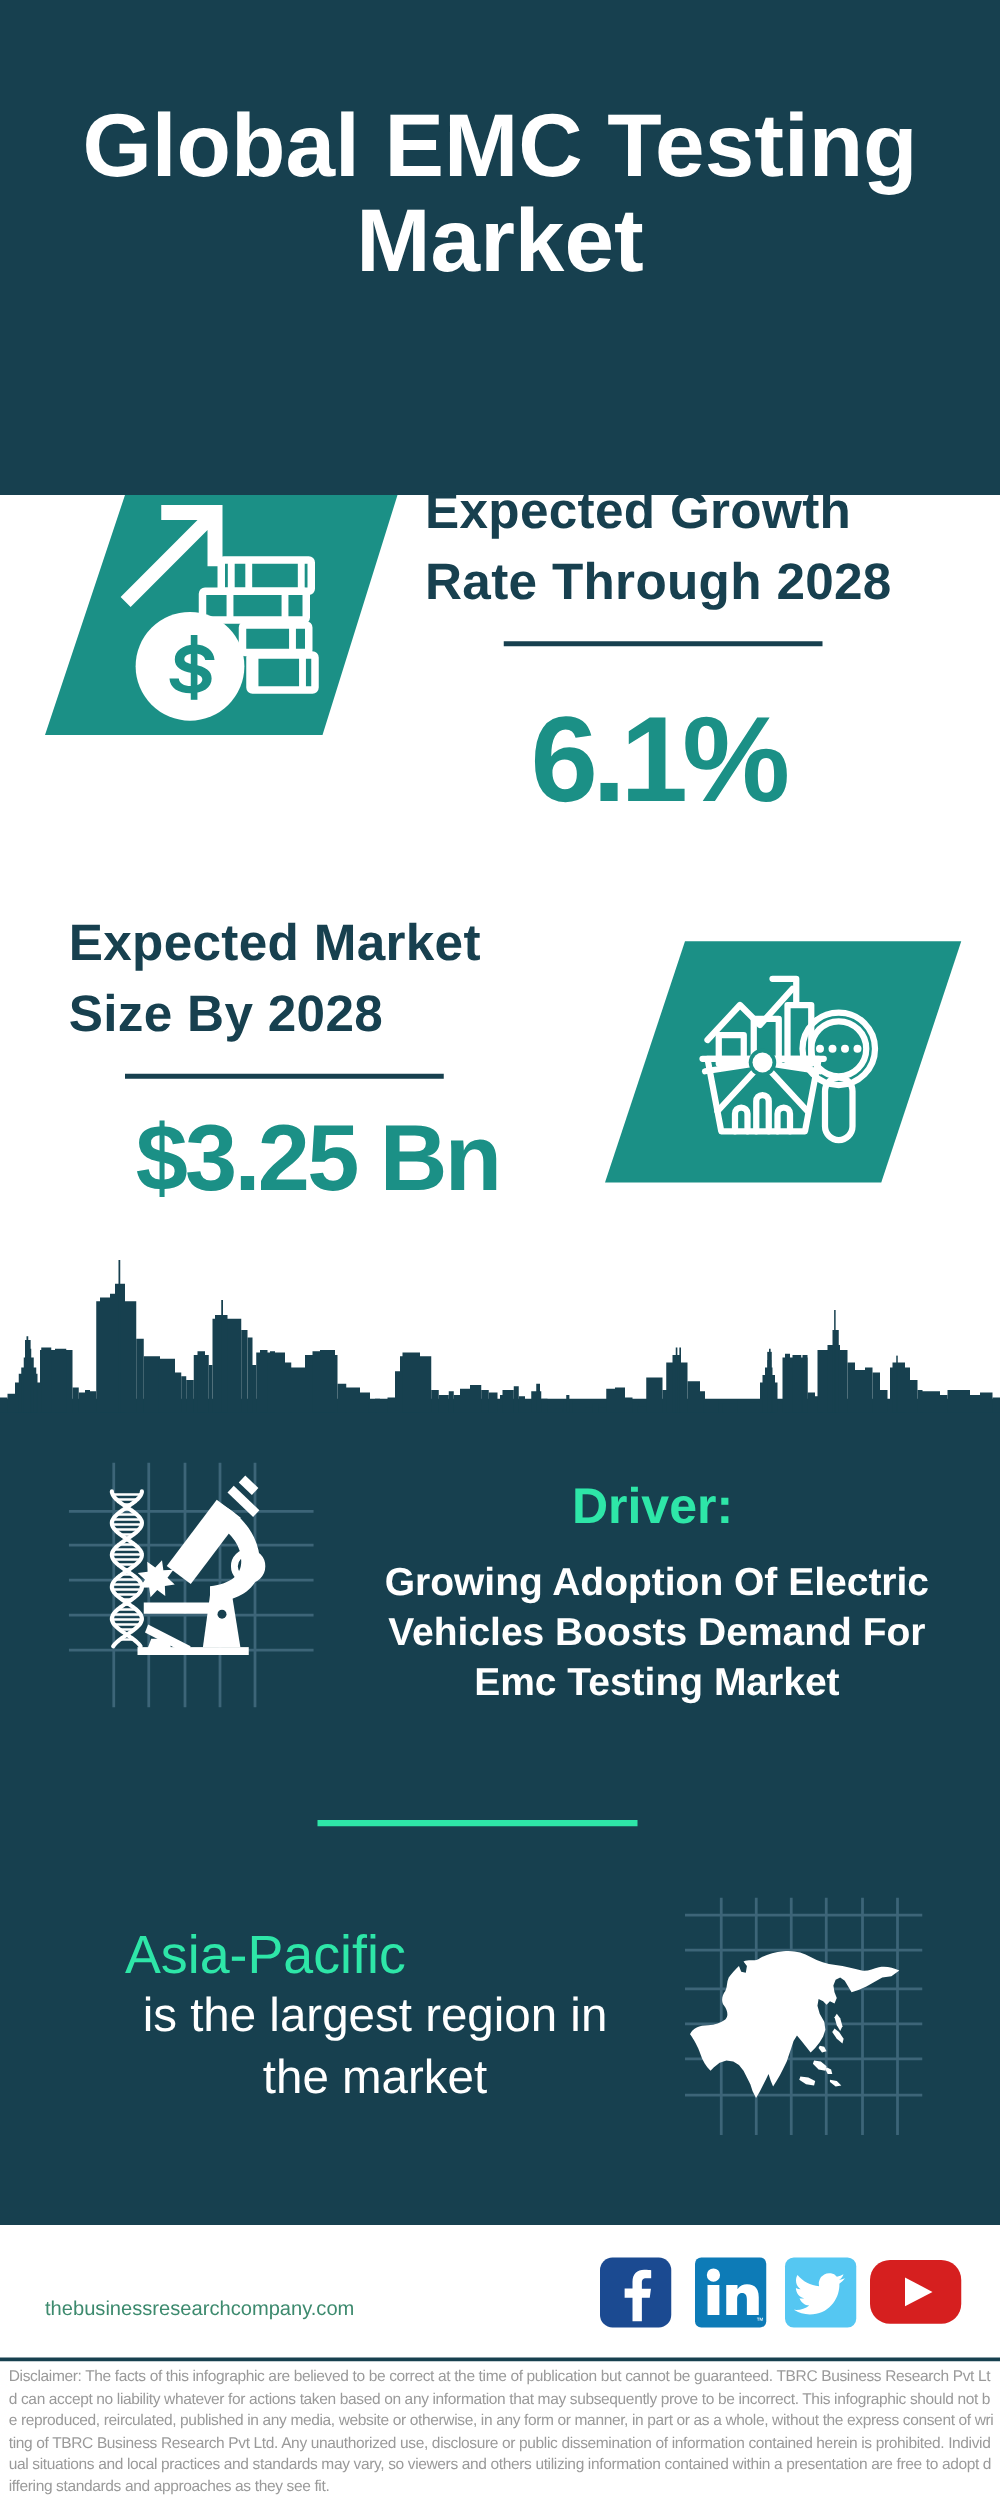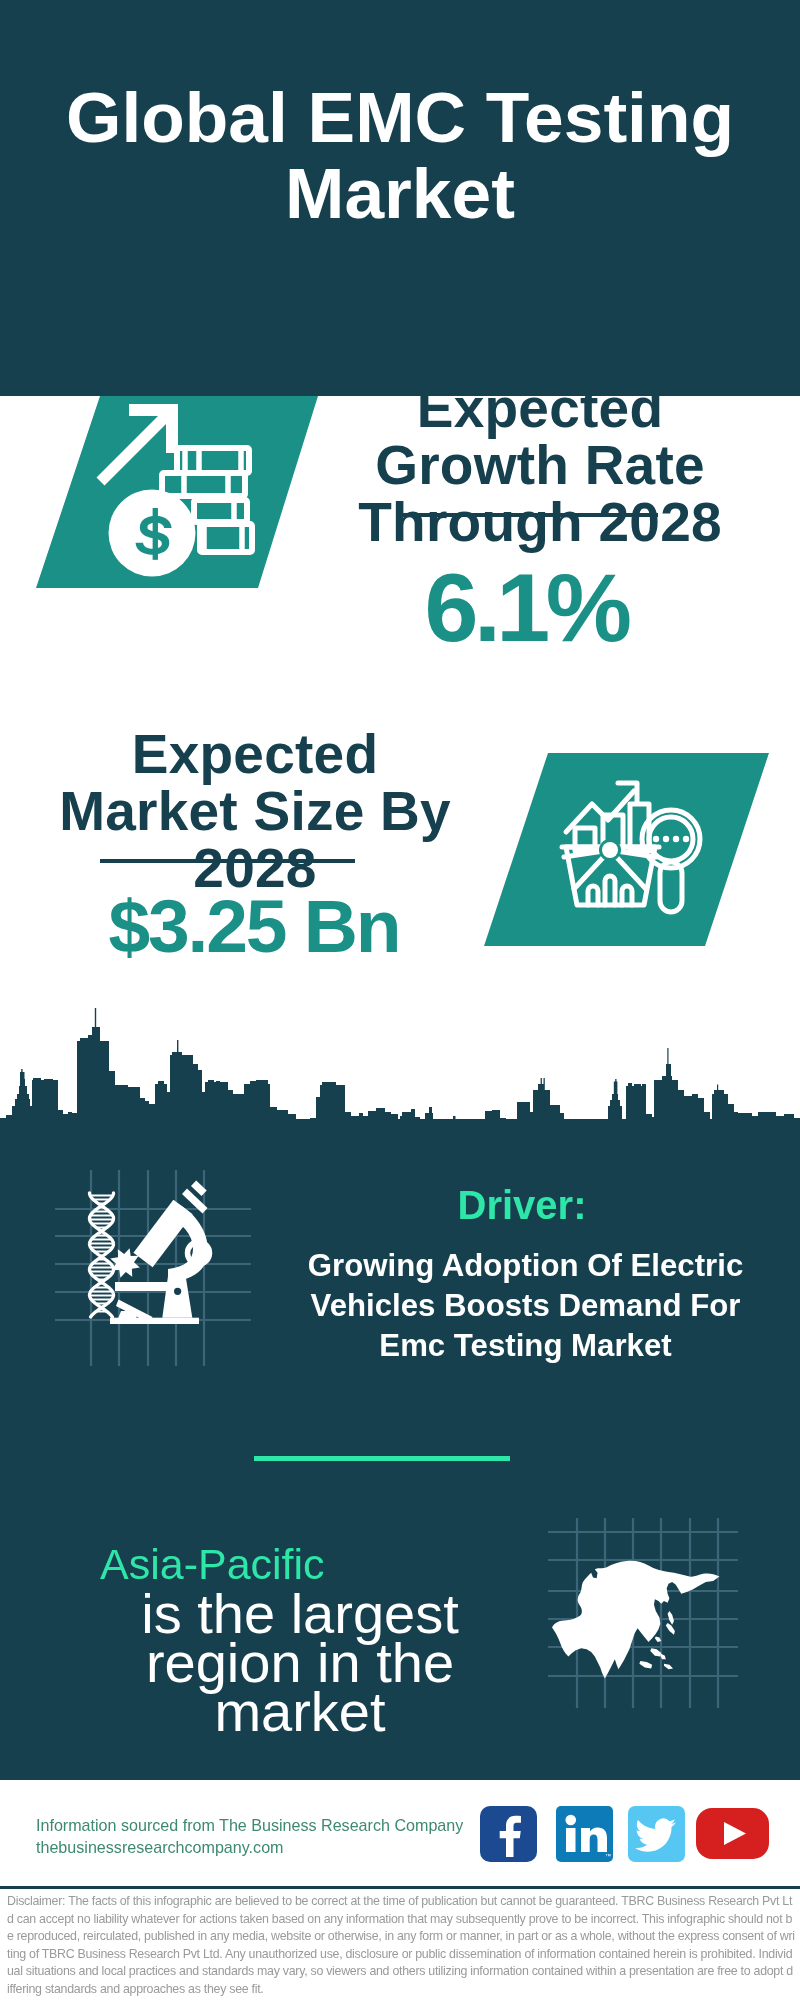--- a/index.html
+++ b/index.html
@@ -5,37 +5,37 @@
   html,body{margin:0;padding:0;background:#fff;}
   body{width:800px;height:2000px;font-family:"Liberation Sans",sans-serif;overflow:hidden;}
   .page{position:relative;width:800px;height:2000px;background:#fff;overflow:hidden;}
 
   
   .header{position:absolute;left:0;top:0;width:800px;height:396px;background:#17404f;}
   .header h1{margin:0;position:absolute;left:0;top:79px;width:800px;text-align:center;color:#fff;
              font-size:71.3px;line-height:76px;font-weight:bold;letter-spacing:0px;}
 
   
-  .stat-head{position:absolute;color:#17404f;font-weight:bold;font-size:55px;line-height:57px;text-align:center;letter-spacing:0.25px;}
+  .stat-head{position:absolute;color:#17404f;font-weight:bold;font-size:41px;line-height:57px;letter-spacing:0.25px;}
   .rule{position:absolute;height:4px;background:#17404f;}
   .stat-val{position:absolute;color:#1b9086;font-weight:bold;font-size:97px;line-height:97px;text-align:center;letter-spacing:-4.5px;margin-top:10px;}
 
   .para{position:absolute;}
   .para svg{display:block;}
 
   
   .darkband{position:absolute;left:0;width:800px;background:#17404f;}
   .skyline{position:absolute;left:0;display:block;}
 
   .driver-label{position:absolute;color:#2ee6a8;font-weight:bold;font-size:40px;line-height:40px;text-align:center;}
   .driver-text{position:absolute;color:#ffffff;font-weight:bold;font-size:31.2px;line-height:40px;text-align:center;}
   .green-rule{position:absolute;height:5px;background:#2ee6a8;}
 
   .region-name{position:absolute;color:#2ee6a8;font-weight:normal;font-size:43px;line-height:49px;text-align:left;}
-  .region-text{position:absolute;color:#ffffff;font-weight:normal;font-size:56px;line-height:49px;text-align:center;}
+  .region-text{position:absolute;color:#ffffff;font-weight:normal;font-size:38px;line-height:49px;text-align:center;}
 
   
   .src{position:absolute;color:#3d8a6e;font-size:16.1px;line-height:22px;white-space:nowrap;}
   .social{position:absolute;top:1810px;width:62px;height:62px;border-radius:11px;overflow:hidden;}
   .social svg{display:block;}
   .hr-dark{position:absolute;left:0;width:800px;height:3px;background:#17404f;}
   .disclaimer{position:absolute;color:#9a9a9a;font-size:12.4px;line-height:17.6px;text-align:left;word-break:break-all;letter-spacing:-0.28px;}
 </style>
 </head>
 <body>
@@ -378,21 +378,20 @@
         <path d="M131 98 l4 3 l4 6 l-1 4 l-5 -4 l-4 -6 z"></path>
         <path d="M113 126 l6 1 l5 4 l-1 4 l-6 -1 l-5 -5 z"></path>
         <path d="M101 140 l7 1 l6 3 l-1 4 l-7 -1 l-6 -4 z"></path>
         <path d="M124 132 l4 2 l1 4 l-4 0 l-2 -4 z"></path>
         <path d="M127 143 l6 1 l4 4 l-5 1 l-5 -4 z"></path>
         <path d="M118 113 l4 1 l2 4 l-4 1 l-3 -4 z"></path>
       </g>
     </svg>
   </div>
 
-  <div class="src" style="left:36px;top:1814px;">Information sourced from The Business Research Company</div>
   <div class="src" style="left:36px;top:1836px;">thebusinessresearchcompany.com</div>
 
   <div class="social" style="left:480px;top:1806px;width:57px;height:56px;border-radius:10px;background:#1b4a91;">
     <svg width="57" height="56" viewBox="0 0 57 56">
         <path fill="#ffffff" d="M33.5 51V32.2h6.3l0.95-7.3H33.5v-4.7c0-2.1 0.6-3.55 3.6-3.55l3.85 0V10.1c-0.67-0.09-2.95-0.29-5.6-0.29c-5.55 0-9.35 3.4-9.35 9.63v5.45h-6.3v7.3h6.3V51z"></path>
       </svg>
   </div>
   <div class="social" style="left:556px;top:1806px;width:57px;height:56px;border-radius:5px;background:#0d7bb7;">
     <svg width="57" height="56" viewBox="0 0 57 56">
       <g fill="#ffffff">

